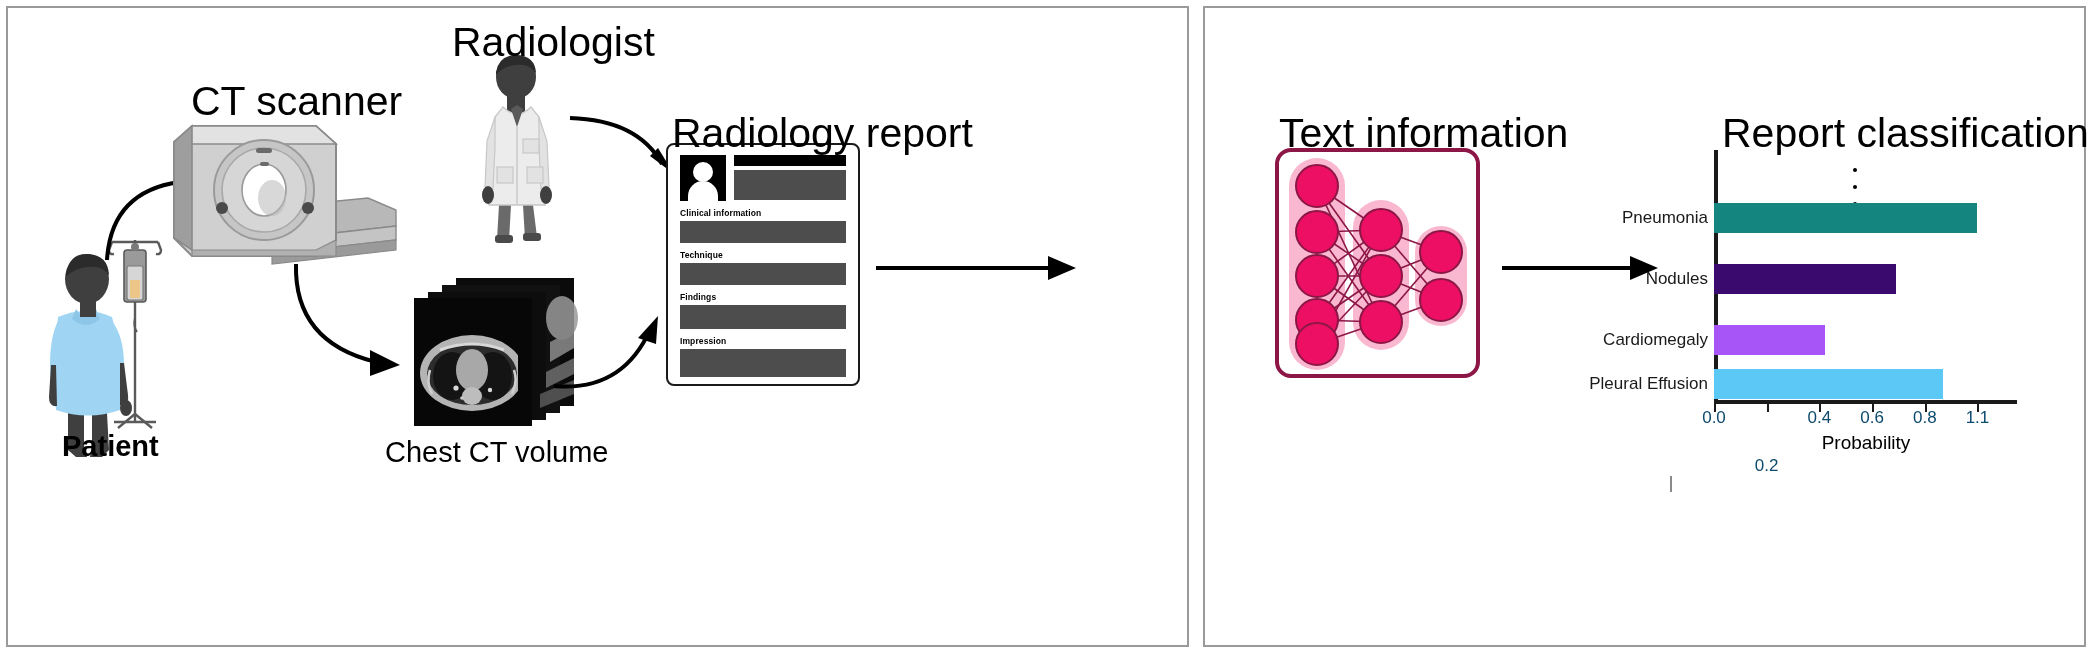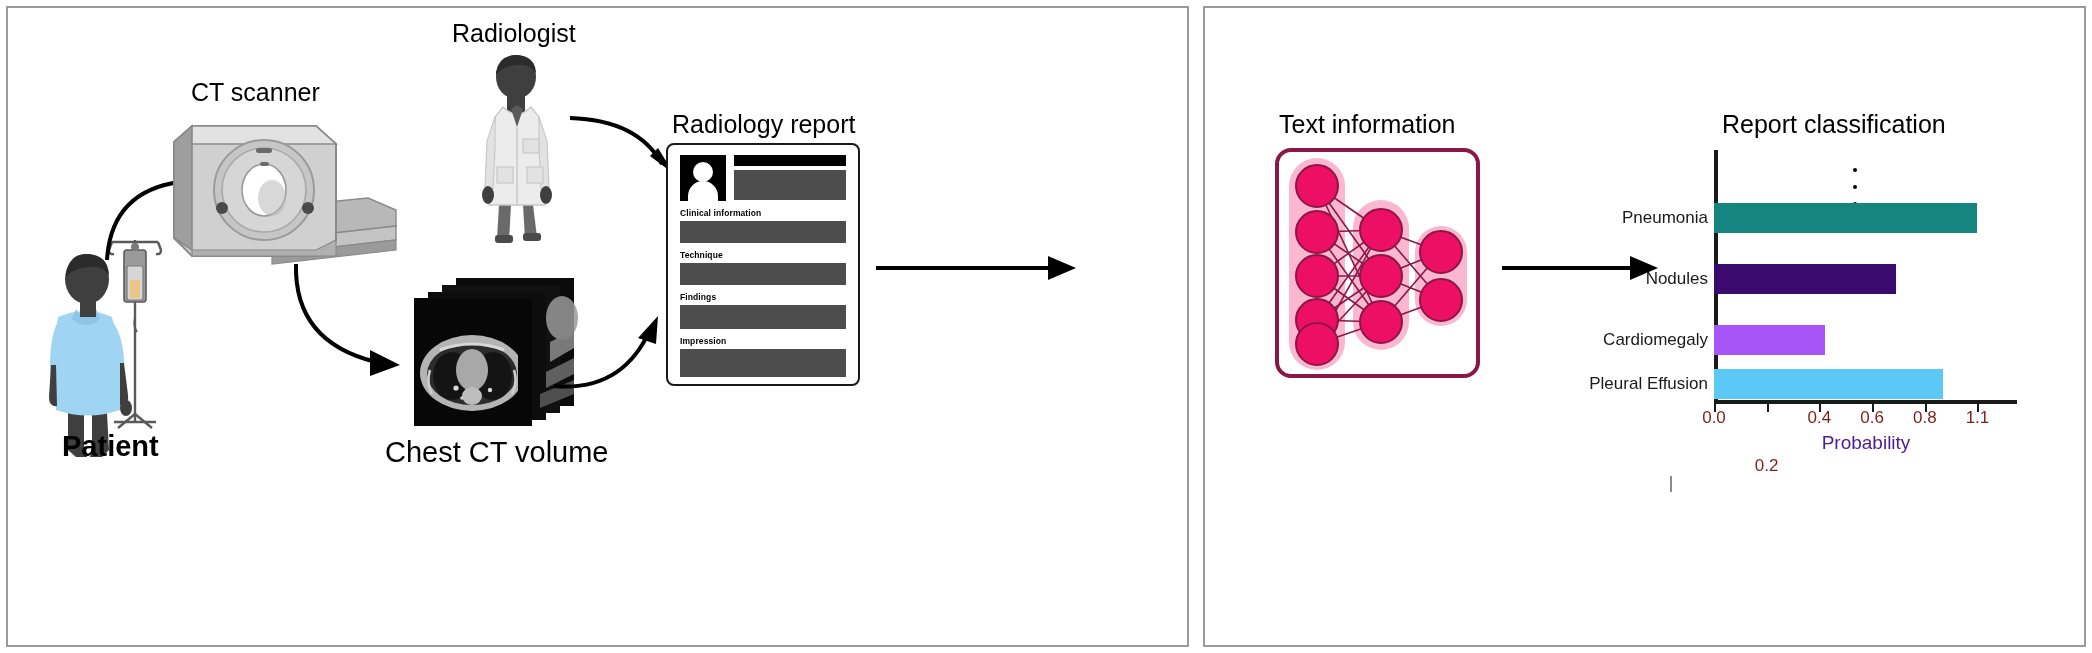--- a/index.html
+++ b/index.html
@@ -4,21 +4,21 @@
 <style>
   html,body{margin:0;padding:0;background:#fff;}
   body{width:2092px;height:653px;font-family:"Liberation Sans",sans-serif;overflow:hidden;}
   .stage{position:relative;width:2092px;height:653px;background:#fff;}
 
   .panel{position:absolute;border:2px solid #9a9a9a;background:#fff;box-sizing:border-box;}
   #panel-left{left:6px;top:6px;width:1183px;height:641px;}
   #panel-right{left:1203px;top:6px;width:883px;height:641px;}
 
   .lbl{position:absolute;color:#000;font-weight:400;white-space:nowrap;}
-  .lbl-lg{font-size:25px;}
+  .lbl-lg{font-size:41px;}
   .lbl-md{font-size:29px;}
 
   svg{display:block;overflow:visible;}
   .abs{position:absolute;}
 
   
   .report-card{position:absolute;left:666px;top:143px;width:194px;height:243px;
     border:2.5px solid #1a1a1a;border-radius:8px;background:#fff;box-sizing:border-box;padding:10px 12px;}
   .rep-top{display:flex;gap:8px;align-items:flex-start;}
   .rep-avatar{width:46px;height:46px;background:#000;position:relative;flex:0 0 auto;}
@@ -34,22 +34,22 @@
 
   
   .nn-box{position:absolute;left:1275px;top:148px;width:205px;height:230px;
     border:4px solid #8c1646;border-radius:16px;background:#fff;box-sizing:border-box;}
 
   
   .chart-wrap{position:absolute;left:1714px;top:150px;width:310px;height:280px;}
   .ylabel{position:absolute;right:100%;margin-right:6px;font-size:17px;color:#1a1a1a;
     white-space:nowrap;transform:translateY(-50%);}
   .barrow{position:absolute;left:0;height:30px;transform:translateY(-50%);}
-  .tick-lbl{position:absolute;font-size:17px;color:#7f1d1d;transform:translateX(-50%);text-align:right;}
-  .xaxis-title{position:absolute;font-size:19px;color:#4c1d95;transform:translateX(-50%);}
+  .tick-lbl{position:absolute;font-size:17px;color:#0c4a6e;transform:translateX(-50%);text-align:right;}
+  .xaxis-title{position:absolute;font-size:19px;color:#000000;transform:translateX(-50%);}
   .dots{position:absolute;}
   .dot{width:4px;height:4px;border-radius:50%;background:#000;margin-bottom:13px;}
 </style>
 </head>
 <body>
 
 <div class="stage">
 
   <div class="panel" id="panel-left"></div>
 

